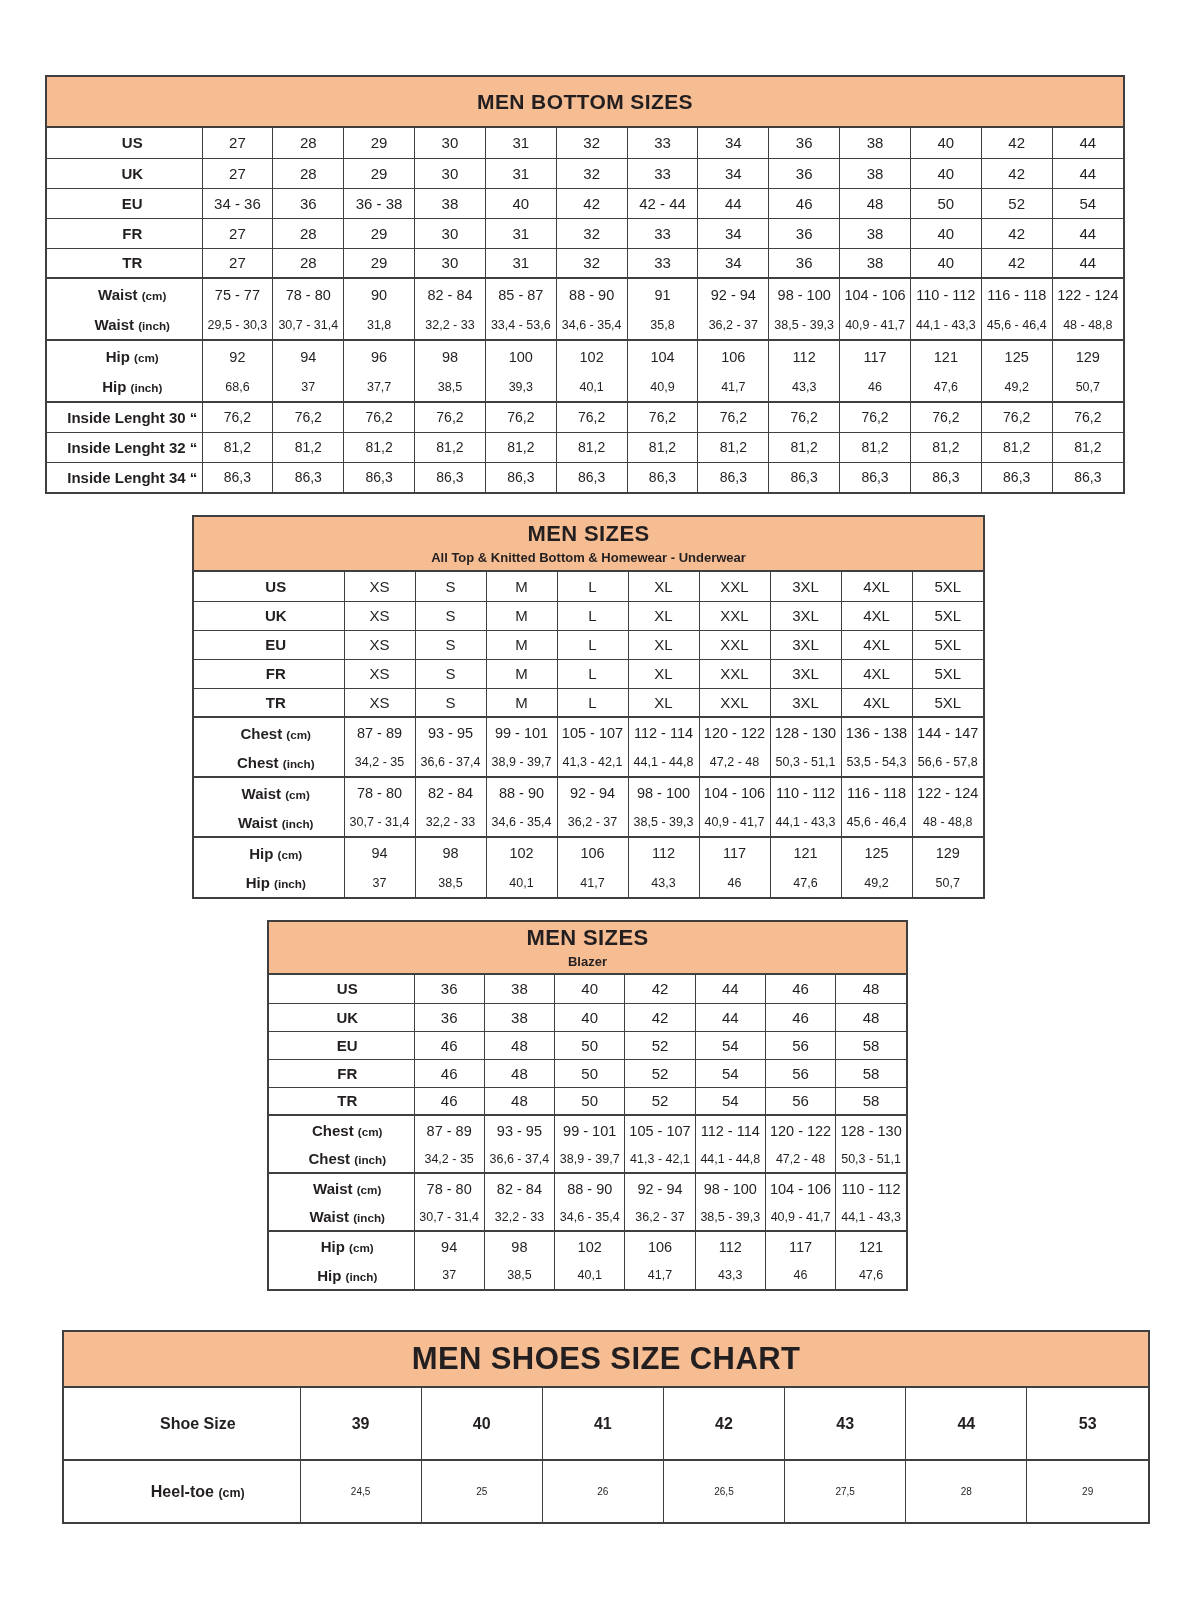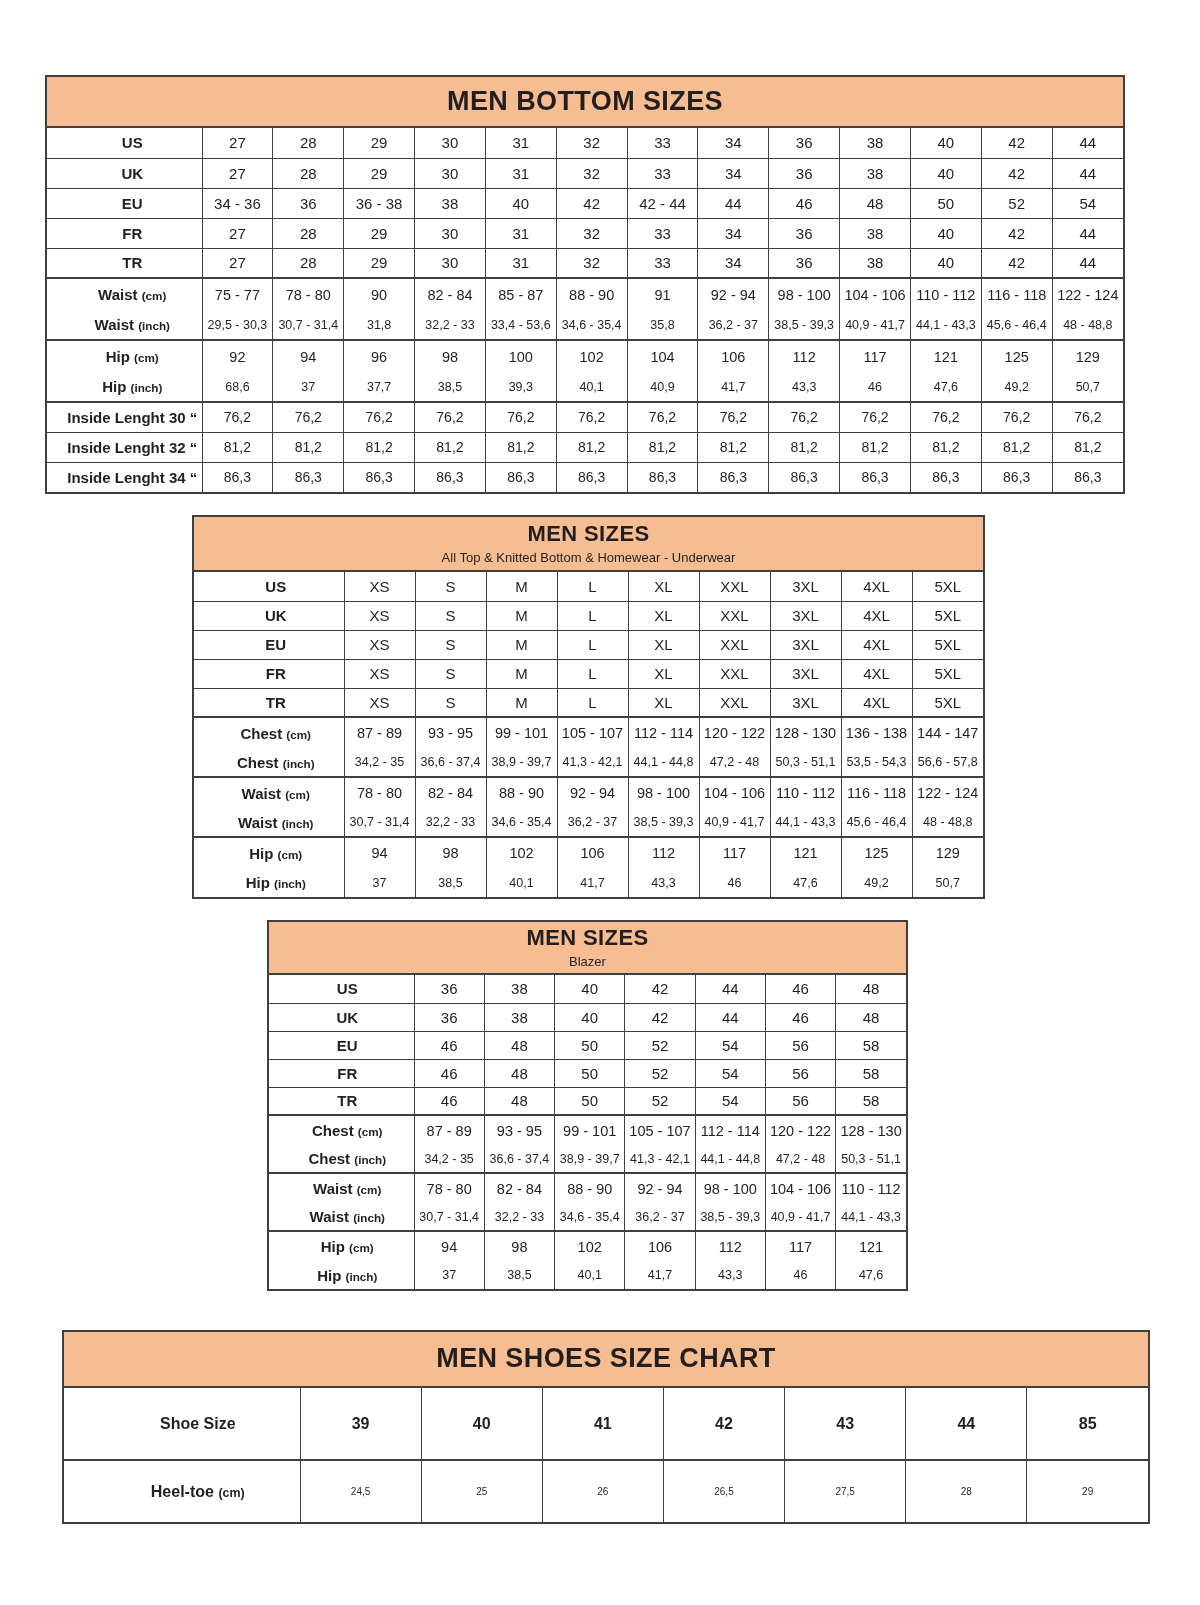--- a/index.html
+++ b/index.html
@@ -15,21 +15,21 @@
   }
   .tbl{
     position:absolute;border:2px solid var(--border);box-sizing:border-box;background:#ffffff;
   }
   .band{
     background:var(--header-bg);border-bottom:2px solid var(--border);
     display:flex;flex-direction:column;justify-content:center;align-items:center;
     box-sizing:border-box;
   }
   .title{font-weight:700;letter-spacing:0.4px;color:var(--text);line-height:1.1;}
-  .subtitle{font-weight:400;font-size:13px;color:var(--text);line-height:1.2;margin-top:4px;}
+  .subtitle{font-weight:700;font-size:13px;color:var(--text);line-height:1.2;margin-top:4px;}
   table{border-collapse:collapse;width:100%;table-layout:fixed;}
   td{
     padding:0;text-align:center;vertical-align:middle;color:var(--text);
     overflow:hidden;white-space:nowrap;
   }
   td.val{border-left:1px solid var(--border);}
   td.lbl{text-align:center;font-weight:700;}
   tr.sep-none td{border-top:none;}
   tr.sep-thin td{border-top:1px solid var(--border);}
   tr.sep-thick td{border-top:2px solid var(--border);}
@@ -41,21 +41,21 @@
   tr.r-cm td.val{font-size:14.5px;}
   tr.r-inch td.val{font-size:12.5px;}
   tr.r-il td.val{font-size:14px;}
   tr.r-shoe td.val{font-size:16px;font-weight:700;}
   tr.r-heel td.val{font-size:10px;}
   tr.r-il td.lbl{font-size:13.5px;margin-top:24px;}
 
   
   #t0{left:45px;top:75px;width:1080px;}
   #t0 .band{height:51px;}
-  #t0 .title{font-size:27px;}
+  #t0 .title{font-size:21px;}
   #t0 tr{height:30px;}
   #t0 tr.r-cm{height:32px;}
   #t0 col.c-label{width:155px;}
   #t0 td.lbl{padding-left:16px;font-size:15px;}
 
   
   #t1{left:192px;top:515px;width:793px;}
   #t1 .band{height:55px;}
   #t1 .title{font-size:22px;}
   #t1 tr{height:29px;}
@@ -68,21 +68,21 @@
   #t2 .band{height:53px;}
   #t2 .title{font-size:22px;}
   #t2 tr{height:28px;}
   #t2 tr.r-cm{height:30px;}
   #t2 col.c-label{width:145px;}
   #t2 td.lbl{padding-left:12px;font-size:15px;}
 
   
   #t3{left:62px;top:1330px;width:1088px;}
   #t3 .band{height:56px;}
-  #t3 .title{font-size:27px;}
+  #t3 .title{font-size:31px;}
   #t3 tr.r-shoe{height:72px;}
   #t3 tr.r-heel{height:62px;}
   #t3 col.c-label{width:236px;}
   #t3 td.lbl{padding-left:32px;font-size:16px;}
 </style>
 </head>
 <body>
 
 <div class="page">
 
@@ -607,21 +607,21 @@
         </colgroup>
       <tbody>
           <tr class="r-shoe sep-none">
             <td class="lbl"><span class="lbl-main">Shoe Size</span></td>
             <td class="val">39</td>
             <td class="val">40</td>
             <td class="val">41</td>
             <td class="val">42</td>
             <td class="val">43</td>
             <td class="val">44</td>
-            <td class="val">85</td>
+            <td class="val">53</td>
           </tr>
           <tr class="r-heel sep-thick">
             <td class="lbl"><span class="lbl-main">Heel-toe</span> <span class="lbl-unit">(cm)</span></td>
             <td class="val">24,5</td>
             <td class="val">25</td>
             <td class="val">26</td>
             <td class="val">26,5</td>
             <td class="val">27,5</td>
             <td class="val">28</td>
             <td class="val">29</td>

